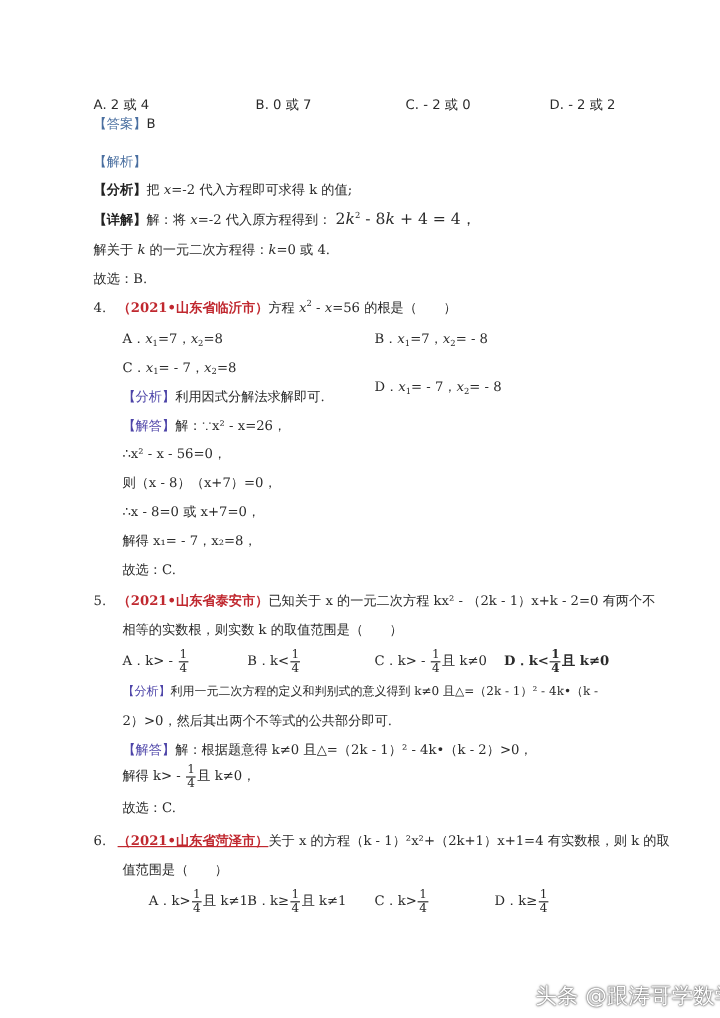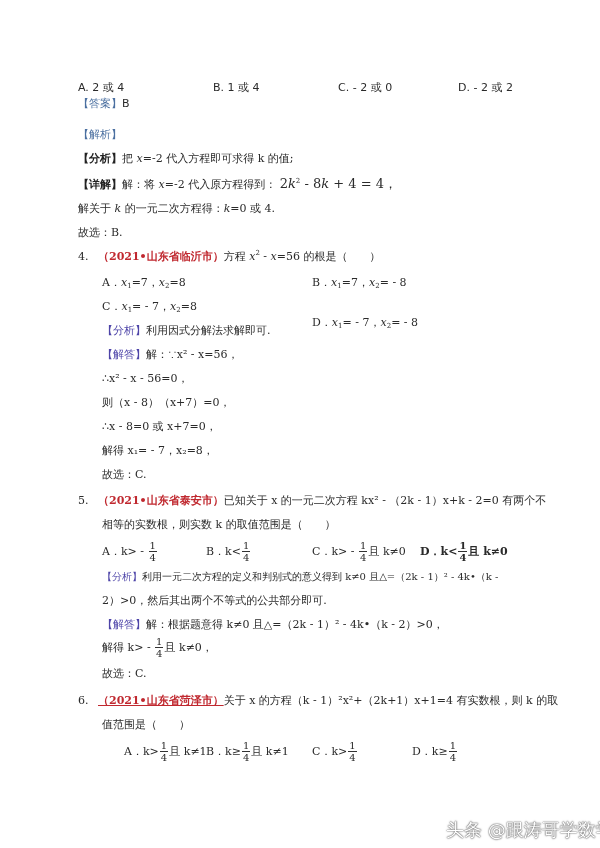--- a/index.html
+++ b/index.html
@@ -21,21 +21,21 @@
     .frac .d { display: block; padding: 0 1px; }
     .watermark {
       position: absolute; left: 446px; top: 818px; font-family: "DejaVu Sans", "Liberation Sans", sans-serif;
       font-size: 18px; color: #ffffff; text-shadow: 0 0 2px #555, 0 0 1px #333; white-space: nowrap;
     }
   </style>
 </head>
 <body>
 
 <div class="opt" style="left:78px;top:81px;font-family:'DejaVu Sans',sans-serif;">A. 2 或 4</div>
-<div class="opt" style="left:213px;top:81px;font-family:'DejaVu Sans',sans-serif;">B. 1 或 4</div>
+<div class="opt" style="left:213px;top:81px;font-family:'DejaVu Sans',sans-serif;">B. 0 或 7</div>
 <div class="opt" style="left:338px;top:81px;font-family:'DejaVu Sans',sans-serif;">C. ‑ 2 或 0</div>
 <div class="opt" style="left:458px;top:81px;font-family:'DejaVu Sans',sans-serif;">D. ‑ 2 或 2</div>
 
 <div class="line" style="left:78px;top:97px;">
   <span class="lbl-blue">【答案】</span><span style="font-family:'DejaVu Sans',sans-serif;">B</span>
 </div>
 <div class="line lbl-blue" style="left:78px;top:128px;">【解析】</div>
 
 <div class="line" style="left:78px;top:152px;">
   <span class="lbl-dark">【分析】</span><span>把 </span><i class="v">x</i><span>=-2 代入方程即可求得 k 的值;</span>
@@ -66,21 +66,21 @@
   <span>C．</span><i class="v">x</i><sub>1</sub><span>= - 7，</span><i class="v">x</i><sub>2</sub><span>=8</span>
 </div>
 <div class="opt" style="left:312px;top:300px;margin-top:16px;">
   <span>D．</span><i class="v">x</i><sub>1</sub><span>= - 7，</span><i class="v">x</i><sub>2</sub><span>= - 8</span>
 </div>
 
 <div class="line" style="left:102px;top:324px;">
   <span class="lbl-purple">【分析】</span><span>利用因式分解法求解即可.</span>
 </div>
 <div class="line" style="left:102px;top:348px;">
-  <span class="lbl-purple">【解答】</span><span>解：∵x² - x=56，</span>
+  <span class="lbl-purple">【解答】</span><span>解：∵x² - x=26，</span>
 </div>
 <div class="line" style="left:102px;top:372px;">∴x² - x - 56=0，</div>
 <div class="line" style="left:102px;top:396px;">则（x - 8）（x+7）=0，</div>
 <div class="line" style="left:102px;top:420px;">∴x - 8=0 或 x+7=0，</div>
 <div class="line" style="left:102px;top:444px;">解得 x₁= - 7，x₂=8，</div>
 <div class="line" style="left:102px;top:468px;">故选：C.</div>
 
 <div class="line" style="left:78px;top:494px;">
   <span>5.</span>
   <span class="red" style="margin-left:6px;text-align:center;">（2021•山东省泰安市）</span><span>已知关于 x 的一元二次方程 kx² - （2k - 1）x+k - 2=0 有两个不</span>

